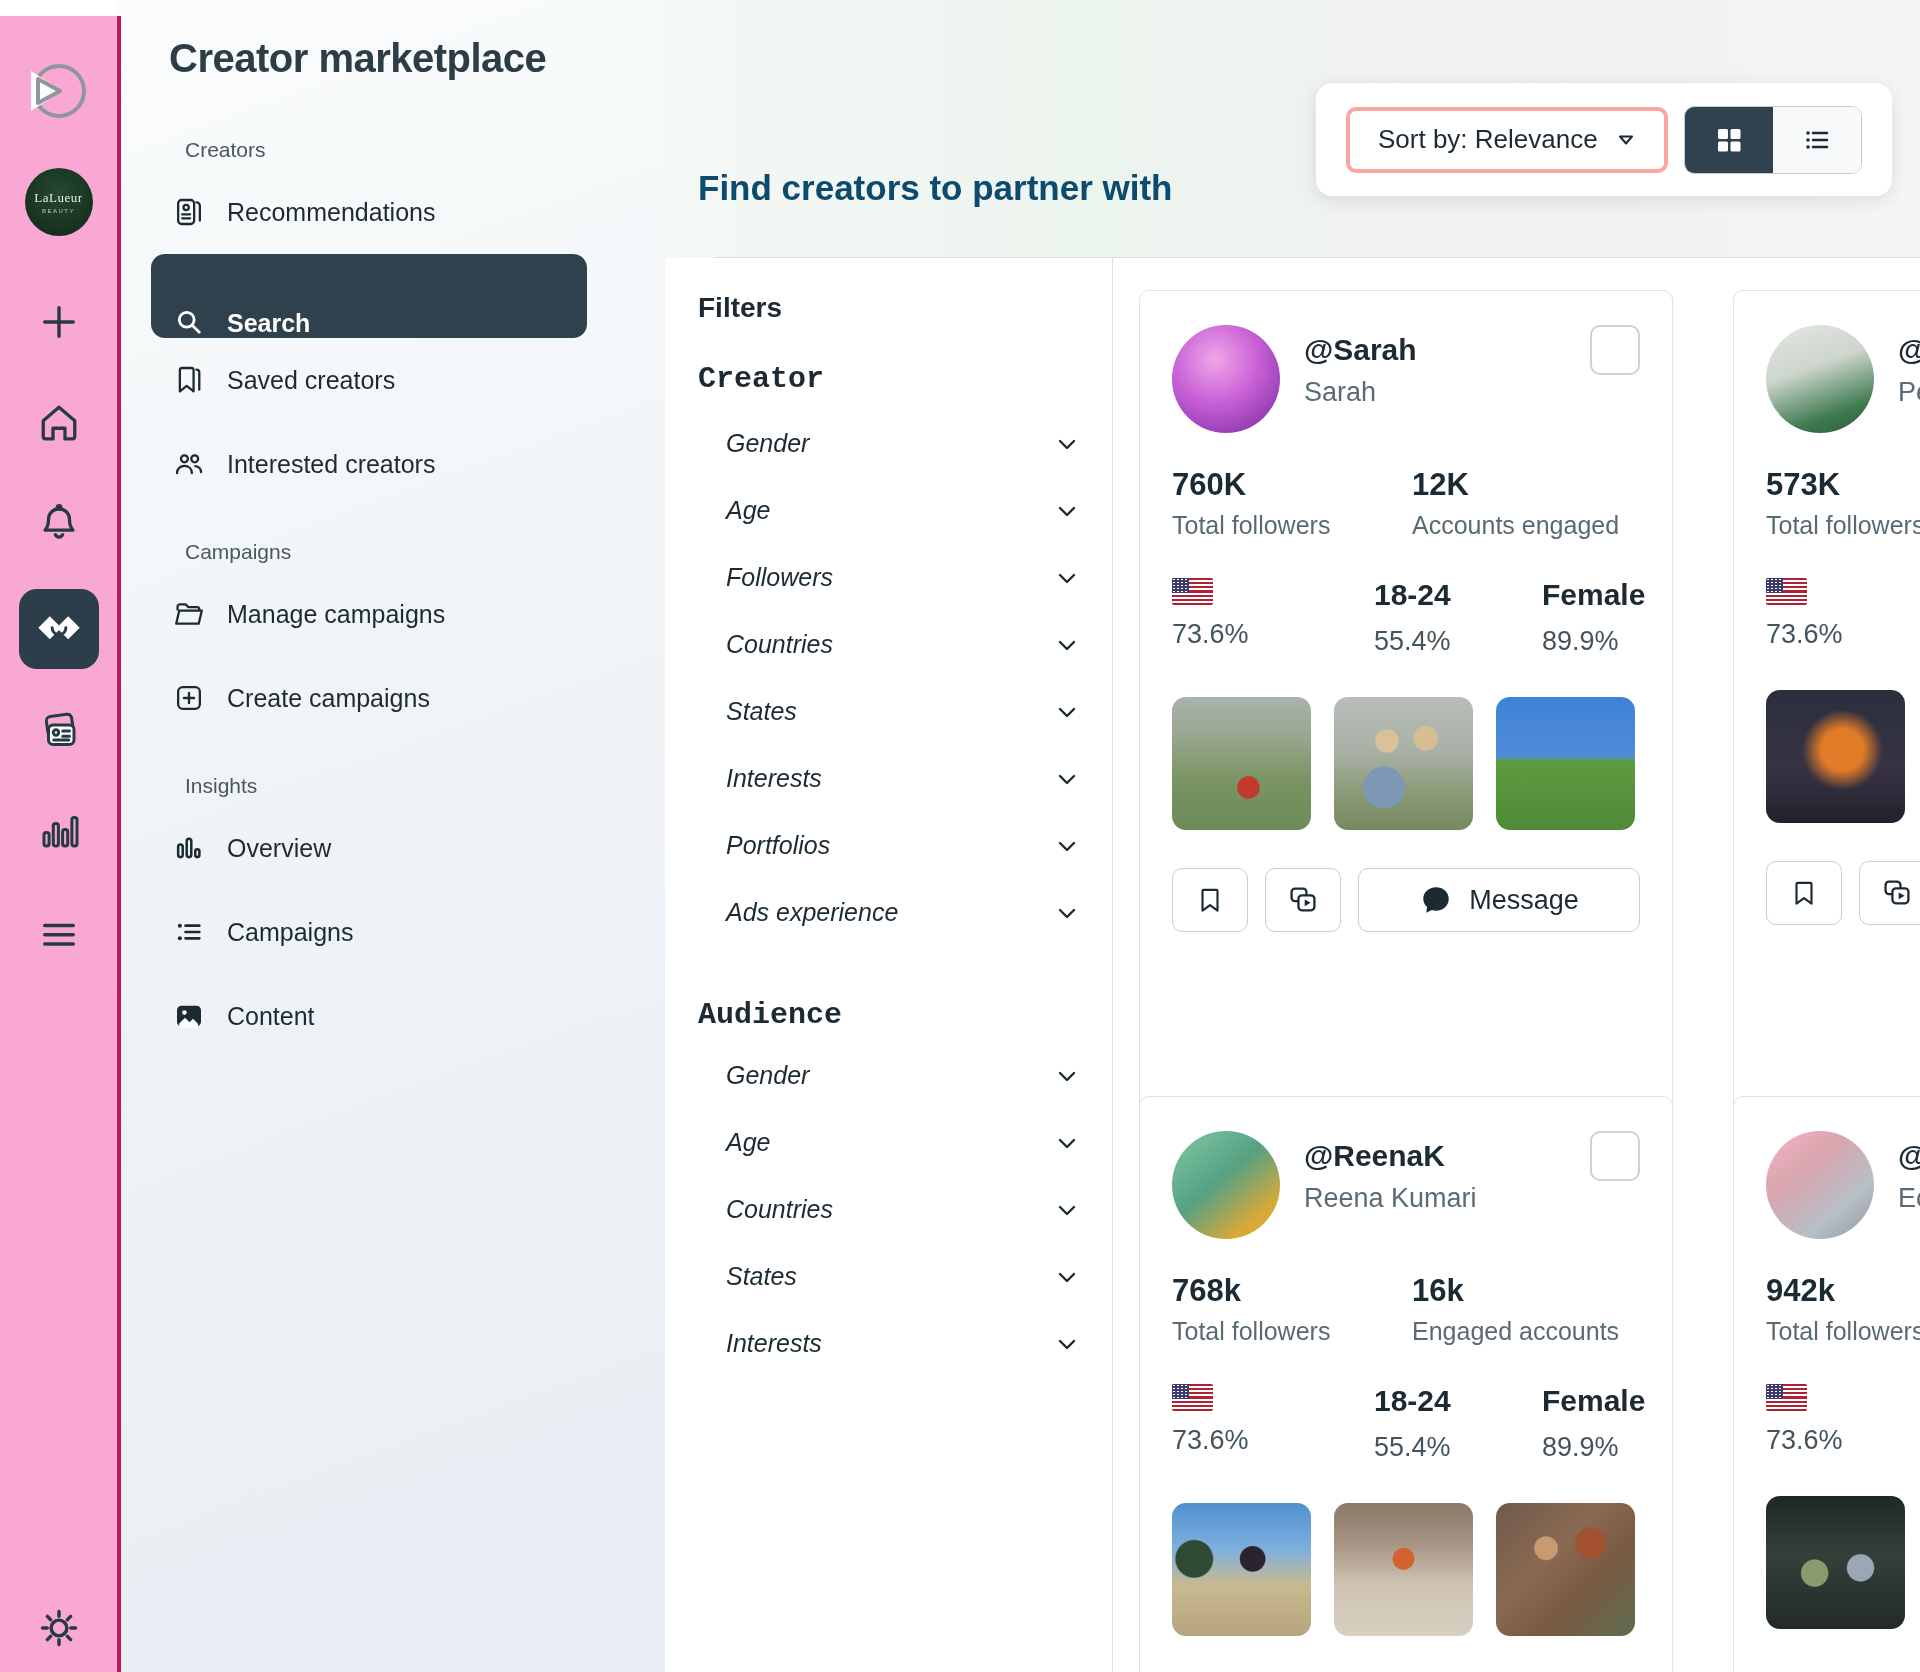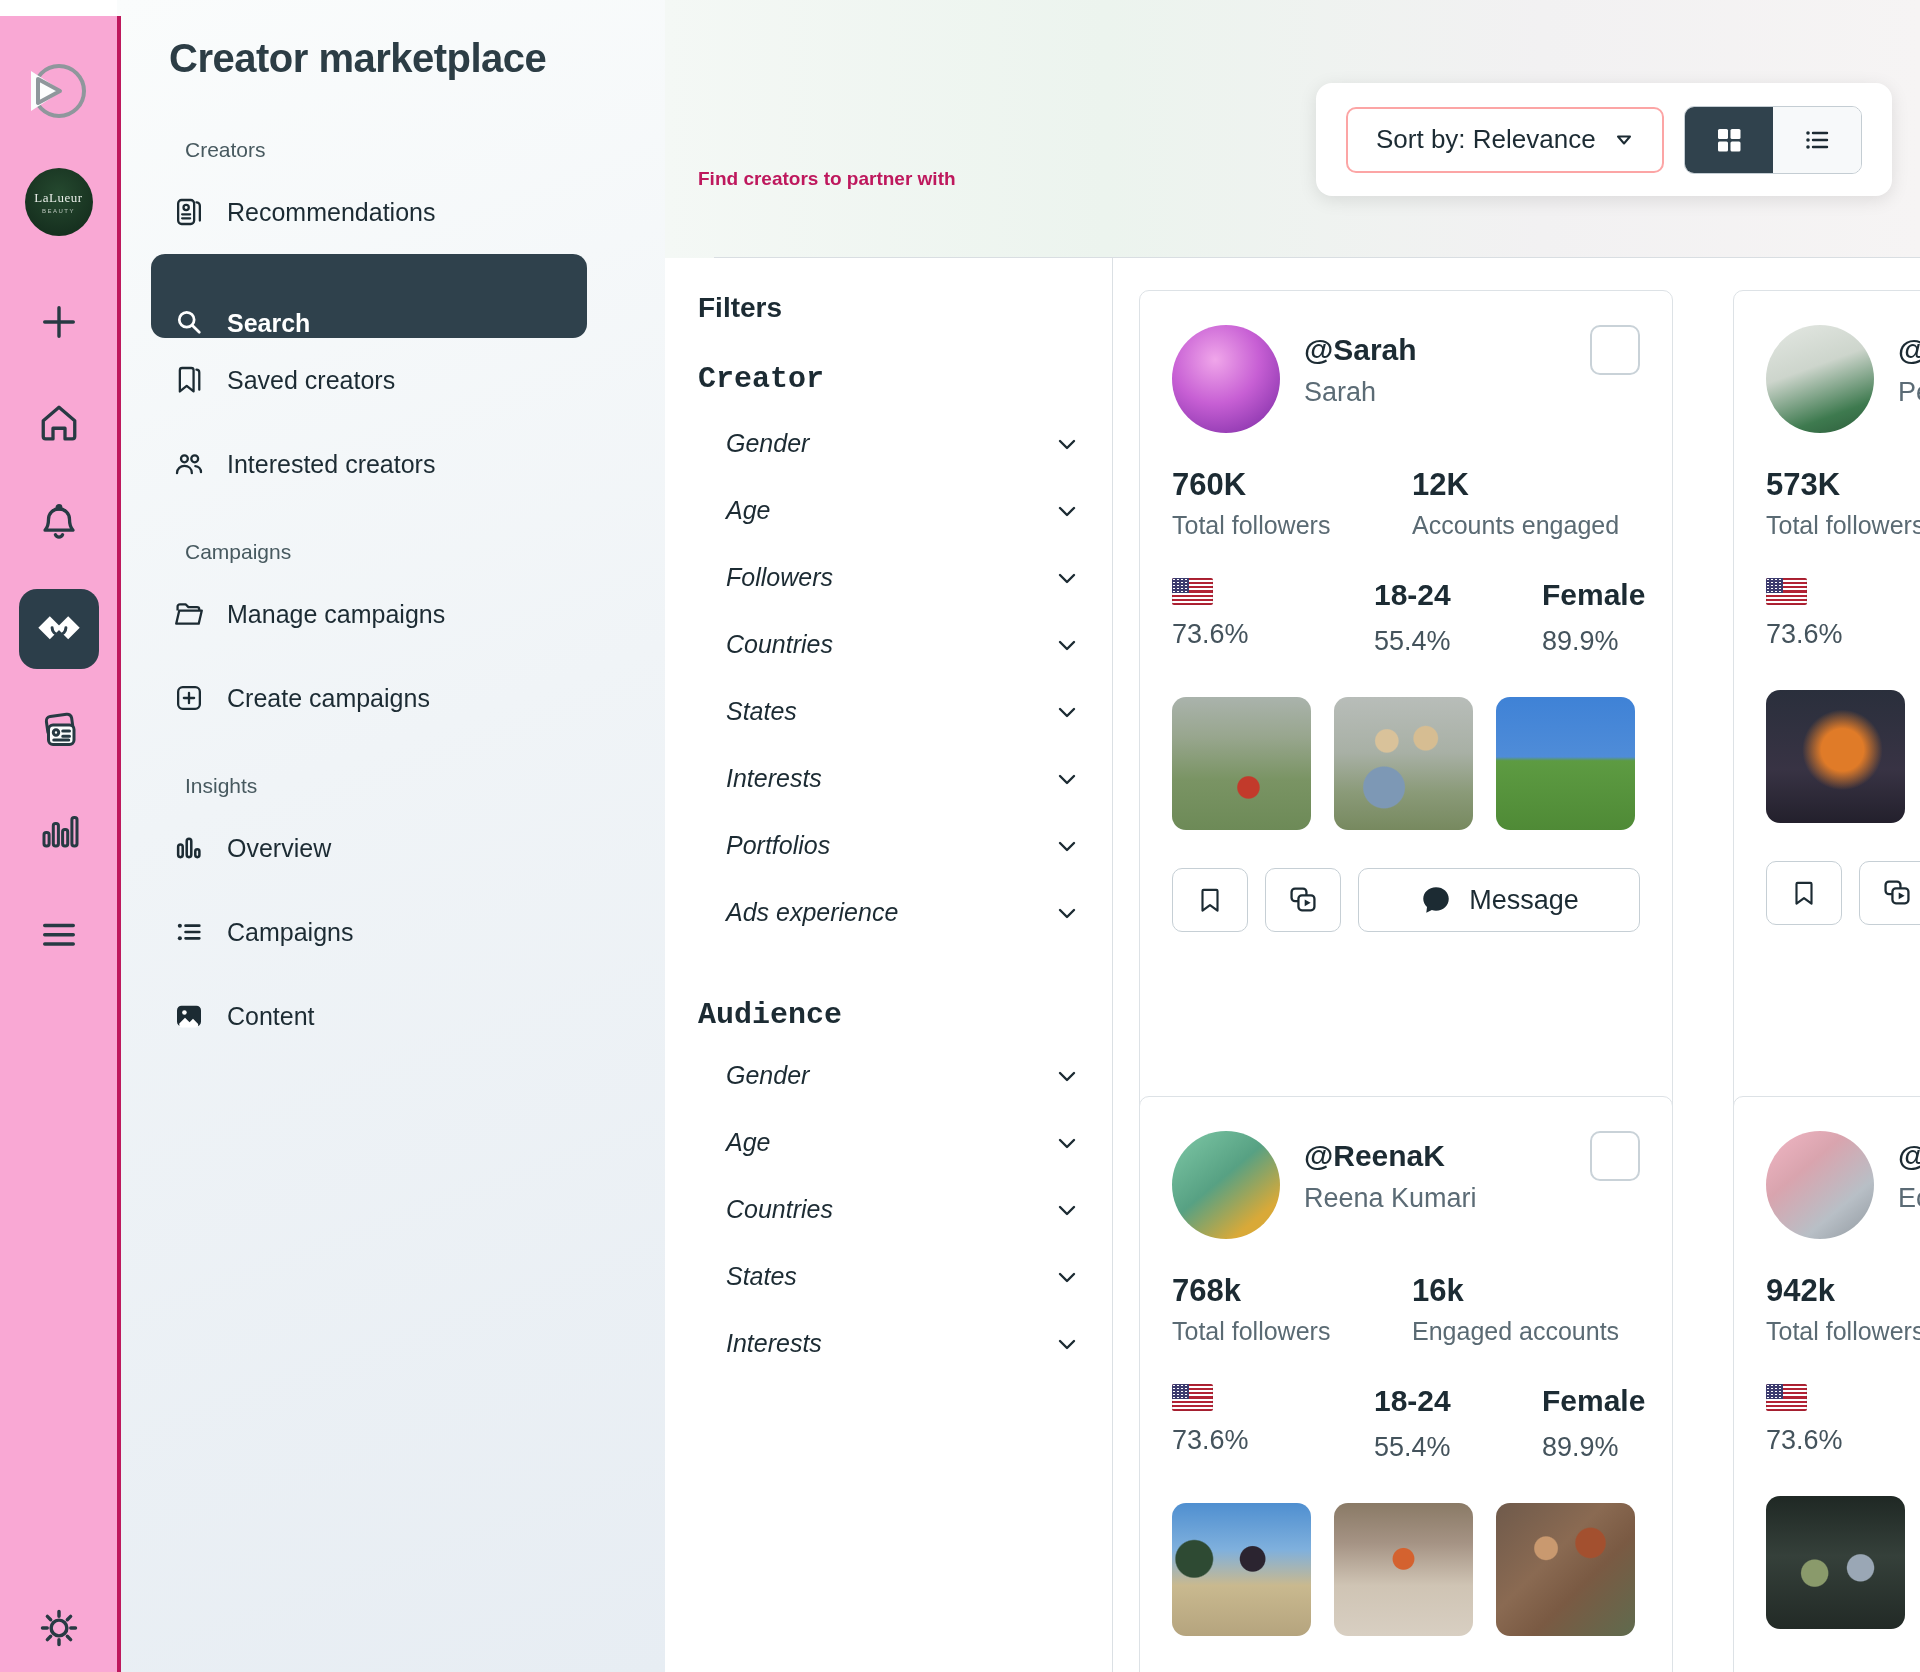--- a/index.html
+++ b/index.html
@@ -29,28 +29,28 @@
   .nav-section-label{font-size:21px;color:#47595f;margin:34px 0 8px 34px;}
   .nav-section-label.first{margin-top:0;}
   .nav-item{display:flex;align-items:center;gap:22px;height:84px;padding-left:22px;width:414px;border-radius:14px;cursor:pointer;}
   .nav-item .nlabel{font-size:25px;color:#1c2b33;}
   .nav-item.active{background:#2f414c;align-items:flex-end;}
   .nav-item.active .nlabel{color:#ffffff;font-weight:700;}
   
   .main{position:absolute;left:665px;top:0;width:1255px;height:100%;background:#fff;}
   .main::before{content:'';position:absolute;left:0;top:0;right:0;height:258px;
     background:linear-gradient(90deg,#f4f8f5 0%,#ecf4ee 35%,#f2f1f2 70%,#f6f4f4 100%);}
-  .main-heading{position:absolute;left:33px;top:168px;font-size:19px;font-weight:700;color:#be185d;z-index:2;}
+  .main-heading{position:absolute;left:33px;top:168px;font-size:35px;font-weight:700;color:#0c4a6e;z-index:2;}
   .hdivider{position:absolute;left:49px;right:0;top:257px;height:1px;background:#d9dee2;z-index:2;}
   .vdivider{position:absolute;left:447px;top:258px;bottom:0;width:1px;background:#dbe0e4;}
   
   .sortbar{position:absolute;left:651px;top:83px;width:576px;height:113px;background:#fff;border-radius:16px;
     box-shadow:0 4px 18px rgba(0,0,0,.10);display:flex;align-items:center;justify-content:space-between;
     padding:0 30px;box-sizing:border-box;z-index:3;}
-  .sort-btn{display:flex;align-items:center;gap:18px;height:66px;padding:0 28px;border:2px solid #fca5a5;border-radius:10px;
+  .sort-btn{display:flex;align-items:center;gap:18px;height:66px;padding:0 28px;border:4px solid #fca5a5;border-radius:10px;
     font-size:26px;color:#1c2b33;background:#fff;cursor:pointer;}
   .view-toggle{display:flex;width:176px;height:66px;border:1px solid #c4cdd3;border-radius:10px;overflow:hidden;}
   .vt-seg{flex:1;display:flex;align-items:center;justify-content:center;cursor:pointer;background:#f7f9fa;}
   .vt-seg.active{background:#30424d;}
   
   .filters{position:absolute;left:33px;top:292px;width:382px;z-index:2;}
   .filters-title{font-size:28px;font-weight:700;color:#1c2b33;}
   .fgroup-label{font-size:30px;font-weight:700;color:#1c2b33;margin-top:38px;font-family:Liberation Mono, monospace;}
   .frows{margin-top:14px;font-style:italic;}
   .frow{display:flex;align-items:center;justify-content:space-between;height:67px;padding-left:28px;cursor:pointer;}

